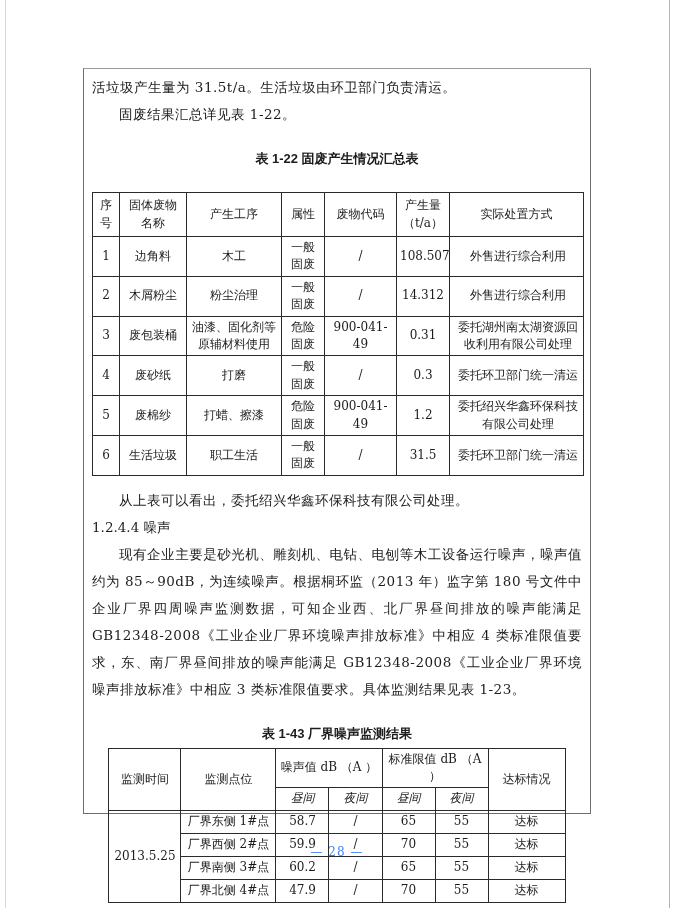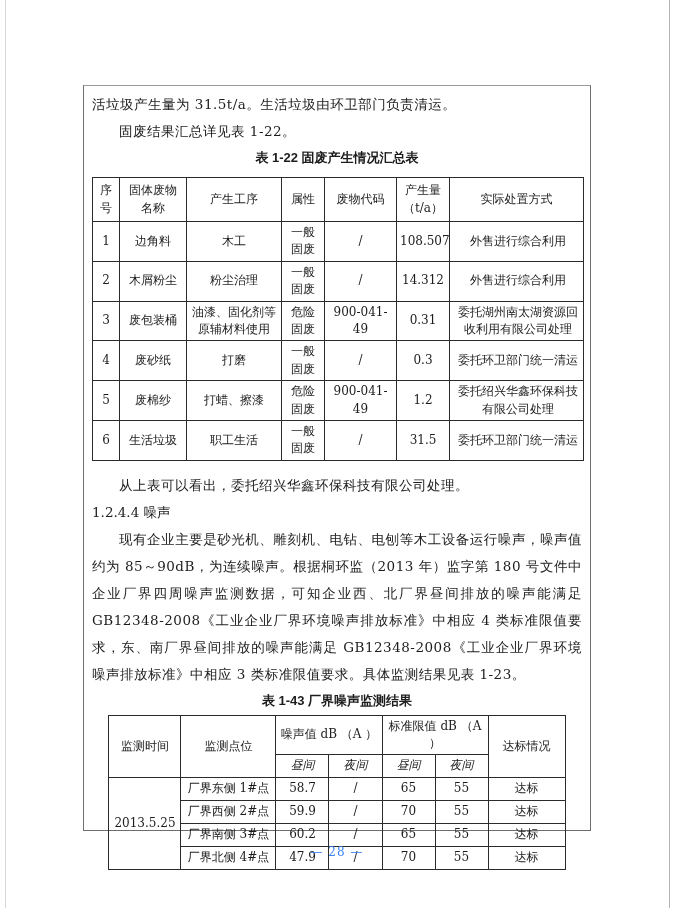--- a/index.html
+++ b/index.html
@@ -10,21 +10,21 @@
     color: #1c1c1c;
     position: relative;
     overflow: hidden;
   }
   .scan-edge { position: absolute; top: 0; bottom: 0; width: 1px; }
   .scan-edge.left  { left: 5px;  background: #d8d8d8; }
   .scan-edge.right { left: 669px; background: #b3b3b3; }
 
   .page-frame {
     position: absolute;
-    left: 83px; top: 85px;
+    left: 83px; top: 68px;
     width: 508px; height: 746px;
     border: 1px solid #6e6e6e;
     border-top-color: #9a9a9a;
     background: #ffffff;
     padding: 5px 8px 0 8px;
   }
 
   .para {
     font-size: 13.5px;
     line-height: 27px;
@@ -32,21 +32,21 @@
     letter-spacing: 0.5px;
   }
   .indent { text-indent: 2em; }
 
   .table-title {
     font-family: "Liberation Sans", "DejaVu Sans", sans-serif;
     font-weight: 700;
     font-size: 13px;
     text-align: center;
     line-height: 22px;
-    margin-top: 2px;
+    margin-top: 20px;
   }
 
   .section-heading {
     font-size: 13.5px;
     line-height: 27px;
   }
   .section-heading.bold {
     font-family: "Liberation Sans", "DejaVu Sans", sans-serif;
     font-weight: 700;
     font-size: 12px;
@@ -61,21 +61,21 @@
   }
   td {
     border: 1px solid #2b2b2b;
     text-align: center;
     vertical-align: middle;
     line-height: 1.45;
     padding: 2px 3px;
     white-space: pre-line;
     overflow: hidden;
   }
-  .t22 { width: 491px; margin-top: 8px; }
+  .t22 { width: 491px; margin-top: 22px; }
   .t22 td.left { text-align: center; padding-left: 6px; }
   .t22 tr.rh-head { height: 44px; }
   .t22 tr.rh1 { height: 35px; }
   .t22 tr.rh2 { height: 39px; }
 
   .t23 { width: 456px; margin: 3px auto 0 auto; }
   .t23 tr.hh1 { height: 24px; }
   .t23 tr.hh2 { height: 22px; font-style: italic; }
   .t23 tr.dr  { height: 23px; }
 

